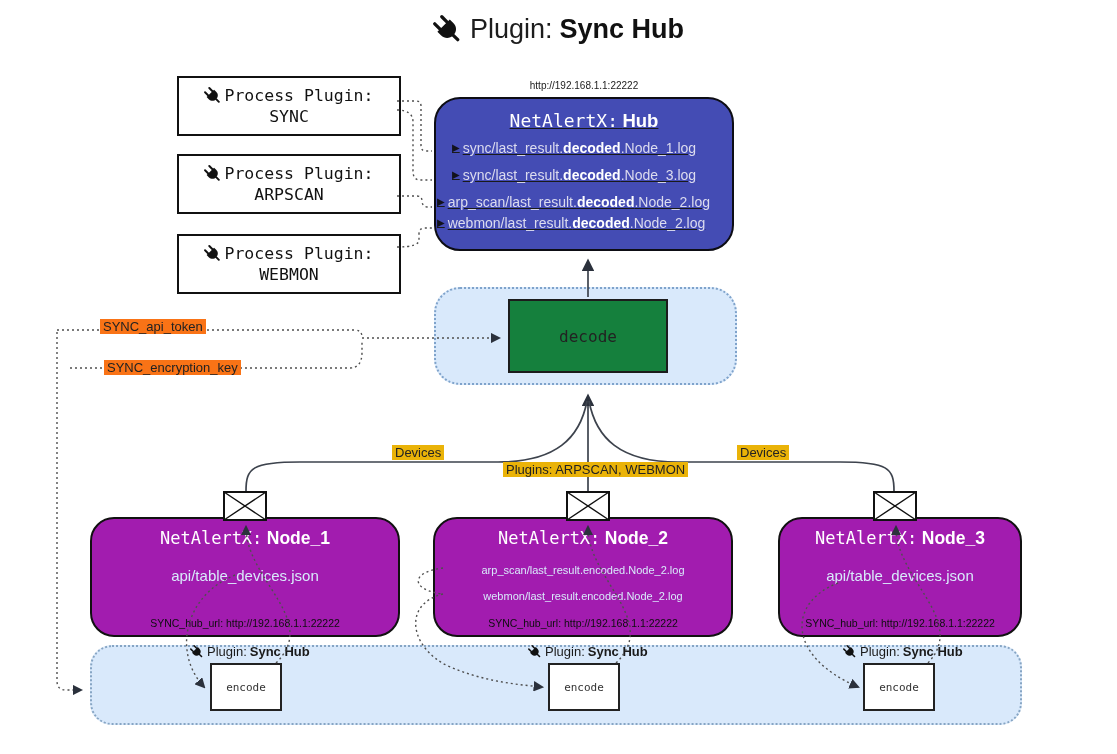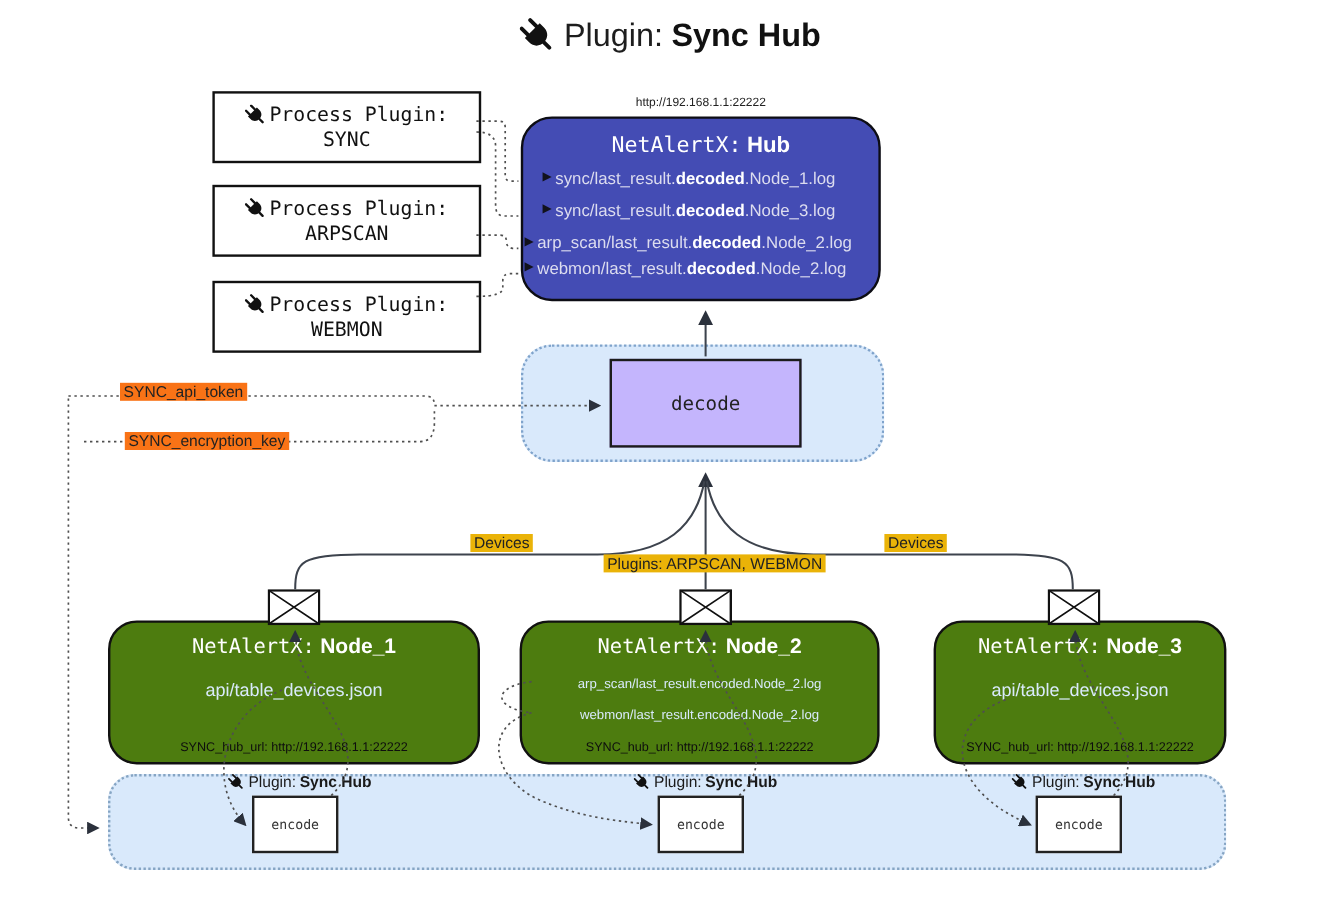--- a/index.html
+++ b/index.html
@@ -15,51 +15,51 @@
   
   .proc-box{left:177px;width:220px;height:56px;background:#fff;border:2px solid #111;z-index:2;
             display:flex;flex-direction:column;justify-content:center;align-items:center;
             font-family:"DejaVu Sans Mono",monospace;font-size:16.5px;color:#111;}
   .proc-line1{display:flex;align-items:center;gap:2px;}
   .proc-name{margin-top:2px;}
 
   
   .hub-url{left:434px;top:80px;width:300px;text-align:center;font-size:10px;color:#222;z-index:6;}
   .hub-box{left:434px;top:97px;width:300px;height:154px;background:#444cb4;border:2px solid #0d0d14;
-           border-radius:26px;z-index:2;box-sizing:border-box;}
+           border-radius:26px;z-index:2;box-sizing:border-box;text-decoration:underline;}
   .hub-title{margin-top:11px;text-align:center;}
   .hub-title .mono{font-family:"DejaVu Sans Mono",monospace;font-size:18px;color:#fff;}
   .hub-title .bold{font-size:18.5px;font-weight:bold;color:#fff;}
   .hub-lines{margin-top:6px;}
   .hub-line{display:flex;align-items:center;font-size:14px;color:#dcdcef;height:20px;line-height:20px;white-space:nowrap;}
   .hub-line .arrow{color:#12121c;font-size:10px;margin-right:3px;}
   .hub-line .b{font-weight:bold;color:#fff;}
   .hl-1,.hl-2{padding-left:16px;margin-bottom:7px;}
   .hl-3,.hl-4{padding-left:1px;margin-bottom:1px;}
 
   
   .decode-wrap{left:434px;top:287px;width:303px;height:98px;background:#d9e9fb;border:2px dotted #7fa3cb;
                border-radius:26px;z-index:1;box-sizing:border-box;}
-  .decode-box{left:508px;top:299px;width:160px;height:74px;background:#c4b5fd;border:2px solid #1c1c1c;z-index:2;
+  .decode-box{left:508px;top:299px;width:160px;height:74px;background:#15803d;border:2px solid #1c1c1c;z-index:2;
               display:flex;align-items:center;justify-content:center;
               font-family:"DejaVu Sans Mono",monospace;font-size:16px;color:#222;box-sizing:border-box;}
 
   
   .key-label{font-size:13px;color:#222;background:#f97316;padding:0 3px;z-index:6;white-space:nowrap;}
   .key-api{left:100px;top:319px;}
   .key-enc{left:64px;top:360px;margin-left:40px;}
 
   
   .edge-label{font-size:13px;color:#222;background:#eab308;padding:0 3px;z-index:6;white-space:nowrap;}
   .devices-left{left:392px;top:445px;}
   .devices-right{left:737px;top:445px;}
   .plugins-center{left:503px;top:462px;text-align:right;}
 
   
-  .node-box{top:517px;height:120px;background:#4d7c0f;border:2px solid #111;border-radius:24px;z-index:2;
+  .node-box{top:517px;height:120px;background:#a21caf;border:2px solid #111;border-radius:24px;z-index:2;
             box-sizing:border-box;}
   .node-1{left:90px;width:310px;}
   .node-2{left:433px;width:300px;}
   .node-3{left:778px;width:244px;}
   .node-title{margin-top:9px;text-align:center;white-space:nowrap;}
   .node-title .mono{font-family:"DejaVu Sans Mono",monospace;font-size:17px;color:#fff;}
   .node-title .bold{font-size:17.5px;font-weight:bold;color:#fff;}
   .node-file-one{margin-top:18px;text-align:center;font-size:15px;color:#d9eafb;}
   .node-files-two{margin-top:8px;text-align:center;font-size:11px;color:#d9eafb;line-height:26px;white-space:nowrap;}
   .node-url{position:absolute;bottom:6px;left:0;right:0;text-align:center;font-size:10.5px;color:#0e0e0e;white-space:nowrap;}

